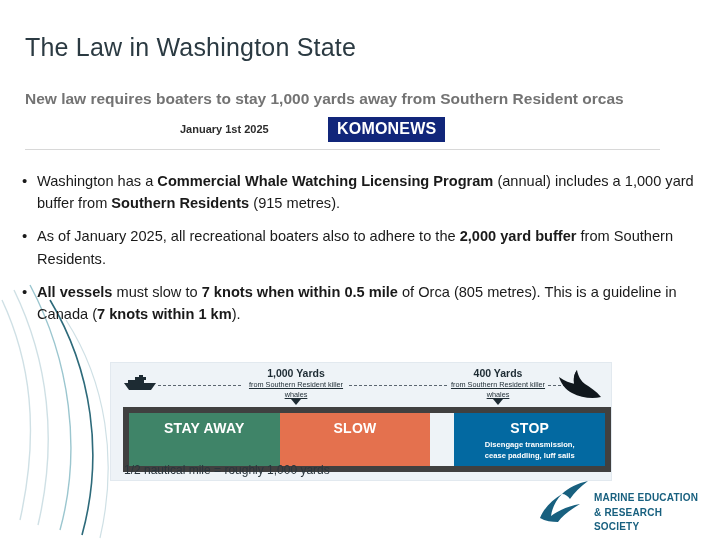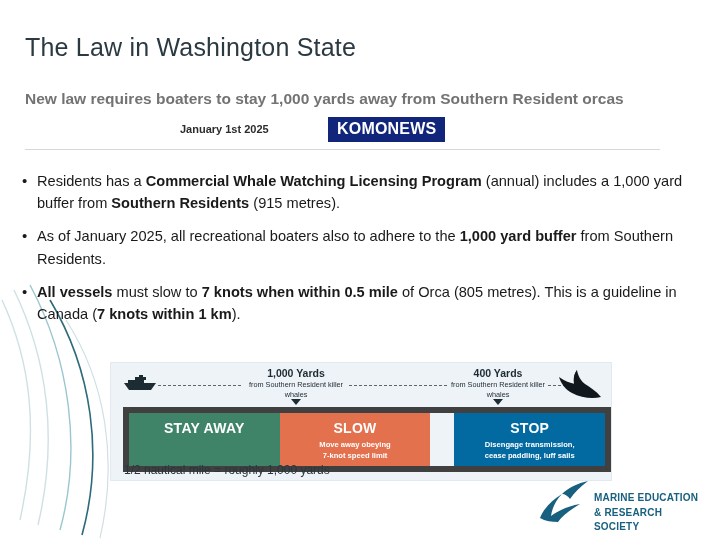--- a/index.html
+++ b/index.html
@@ -152,20 +152,21 @@
   .dist-label .big {
     font-size: 10.5px;
     font-weight: bold;
     display: block;
     line-height: 1.25;
   }
   .dist-label .small {
     font-size: 7.3px;
     display: block;
     line-height: 1.3;
+    text-decoration: underline;
   }
   .dist-1000 { left: 130px; top: 4px; width: 110px; }
   .dist-400  { left: 336px; top: 4px; width: 102px; }
 
   .arrow-down {
     position: absolute;
     width: 0;
     height: 0;
     border-left: 5px solid transparent;
     border-right: 5px solid transparent;
@@ -249,22 +250,22 @@
 <div class="slide-title">The Law in Washington State</div>
 
 <div class="news-block">
   <div class="news-headline">New law requires boaters to stay 1,000 yards away from Southern Resident orcas</div>
   <div class="news-date">January 1st 2025</div>
   <div class="komo-logo"><span>KOMO</span><span class="news-part">NEWS</span></div>
   <div class="news-rule"></div>
 </div>
 
 <div class="bullets">
-  <div class="bullet"><span>Residents has a </span><b>Commercial Whale Watching Licensing Program</b><span> (annual) includes a 1,000 yard buffer from </span><b>Southern Residents</b><span> (915 metres).</span></div>
-  <div class="bullet"><span>As of January 2025, all recreational boaters also to adhere to the </span><b>1,000 yard buffer</b><span> from Southern Residents.</span></div>
+  <div class="bullet"><span>Washington has a </span><b>Commercial Whale Watching Licensing Program</b><span> (annual) includes a 1,000 yard buffer from </span><b>Southern Residents</b><span> (915 metres).</span></div>
+  <div class="bullet"><span>As of January 2025, all recreational boaters also to adhere to the </span><b>2,000 yard buffer</b><span> from Southern Residents.</span></div>
   <div class="bullet"><b>All vessels</b><span> must slow to </span><b>7 knots when within 0.5 mile</b><span> of Orca (805 metres). This is a guideline in Canada (</span><b>7 knots within 1 km</b><span>).</span></div>
 </div>
 
 <div class="infographic">
   <div class="info-top">
     <svg class="boat-icon" width="34" height="18" viewBox="0 0 34 18">
       <rect x="12" y="2" width="11" height="3" fill="#1d2b33"></rect>
       <rect x="16" y="0" width="4" height="3" fill="#1d2b33"></rect>
       <path d="M1,8 L33,8 L28,15 L6,15 Z" fill="#1d2b33"></path>
       <rect x="5" y="5" width="16" height="3" fill="#1d2b33"></rect>
@@ -291,21 +292,20 @@
       <path d="M20,3 C19,8 19,13 21,17 L17,17 C16,12 17,7 20,3 Z" fill="#11181d"></path>
     </svg>
   </div>
 
   <div class="zones">
     <div class="zone zone-stay">
       <span class="zone-title">STAY AWAY</span>
     </div>
     <div class="zone zone-slow">
       <span class="zone-title">SLOW</span>
-      <span class="zone-sub">Move away obeying<br>7-knot speed limit</span>
     </div>
     <div class="zone zone-stop">
       <span class="zone-title">STOP</span>
       <span class="zone-sub">Disengage transmission,<br>cease paddling, luff sails</span>
     </div>
   </div>
 
   <div class="info-footnote">1/2 nautical mile = roughly 1,000 yards</div>
 </div>
 

